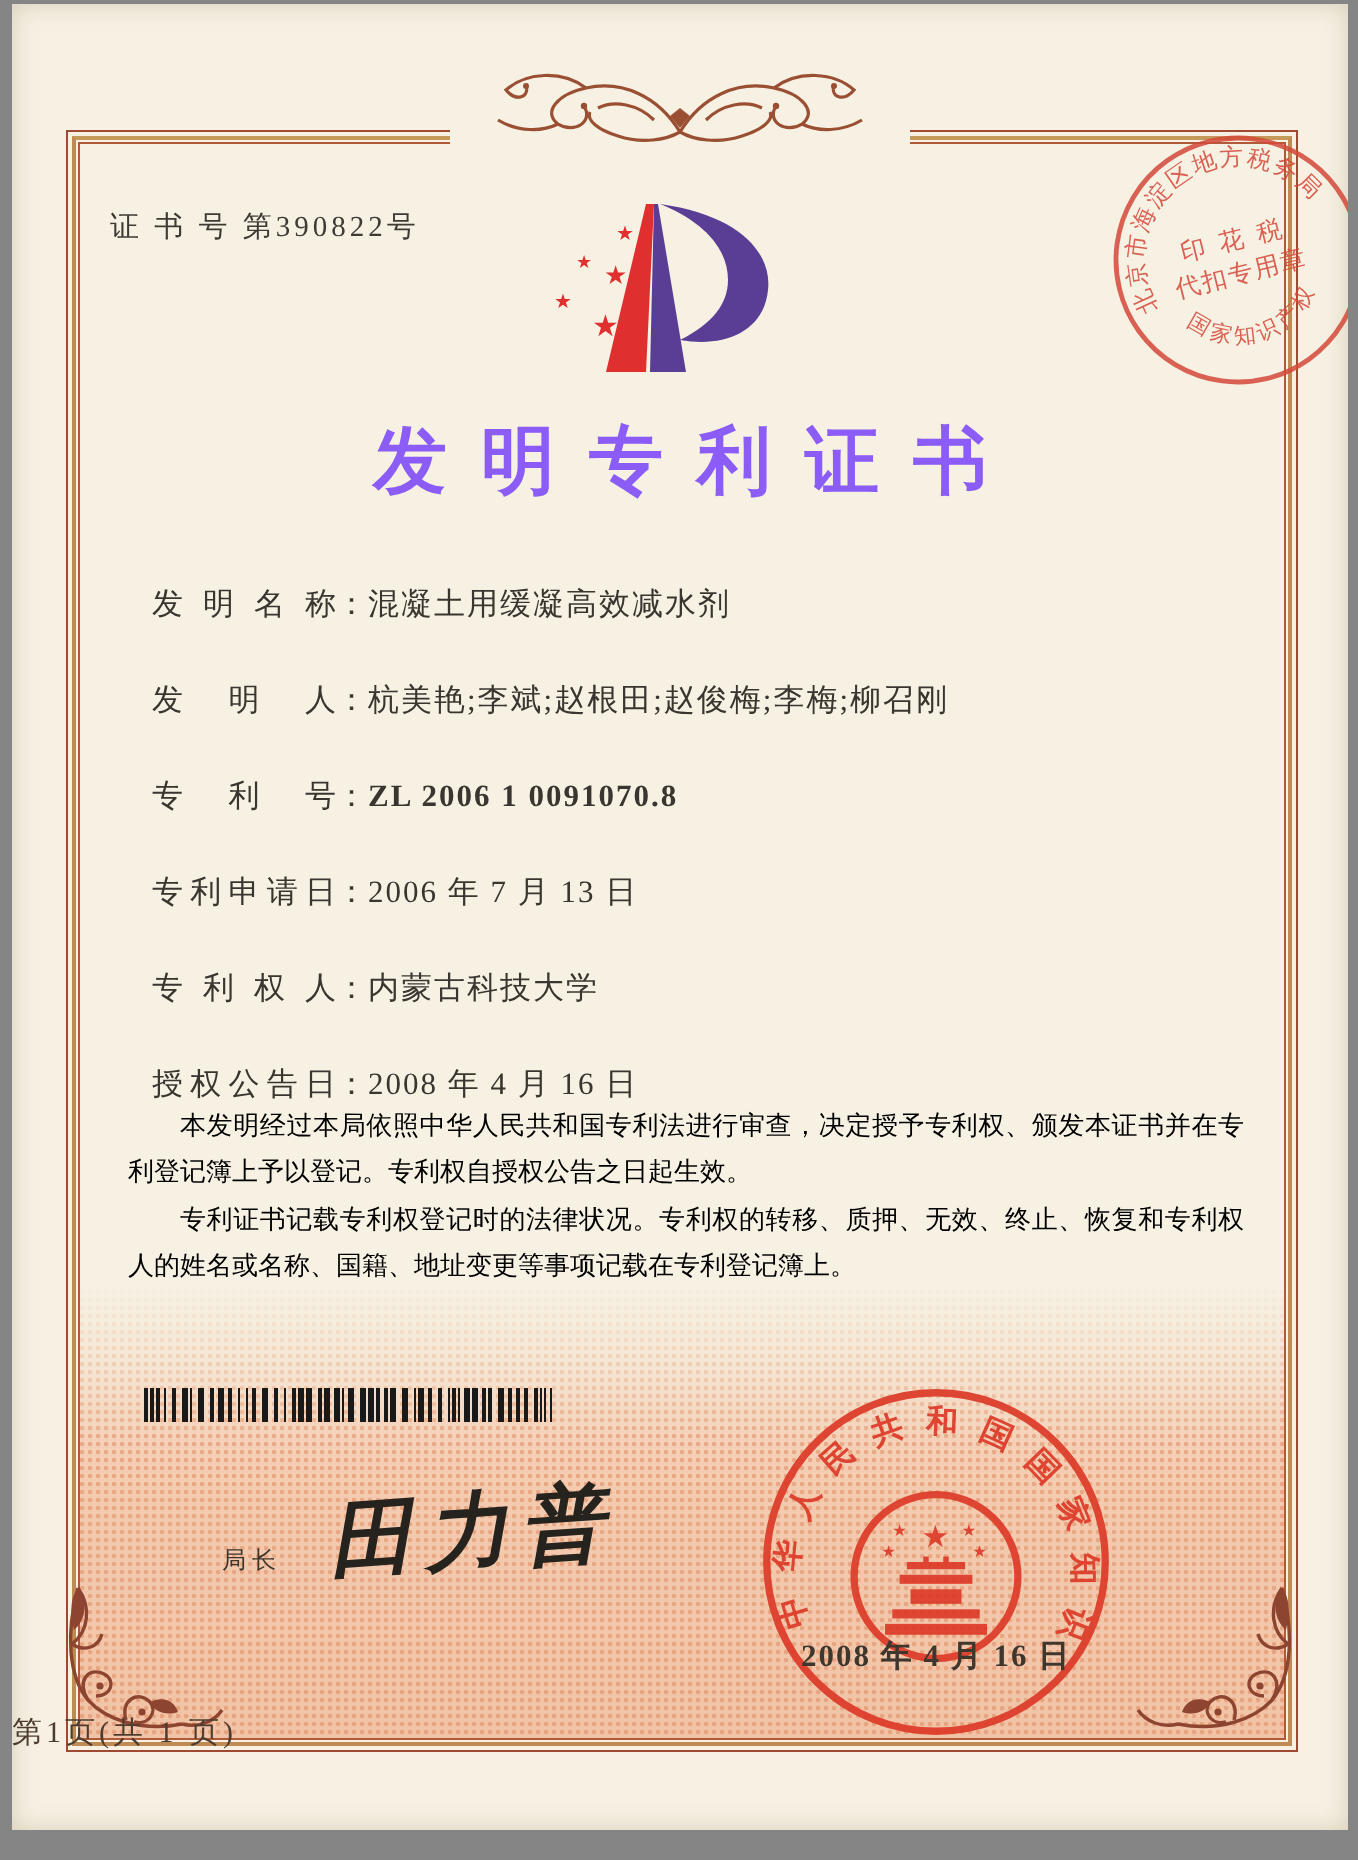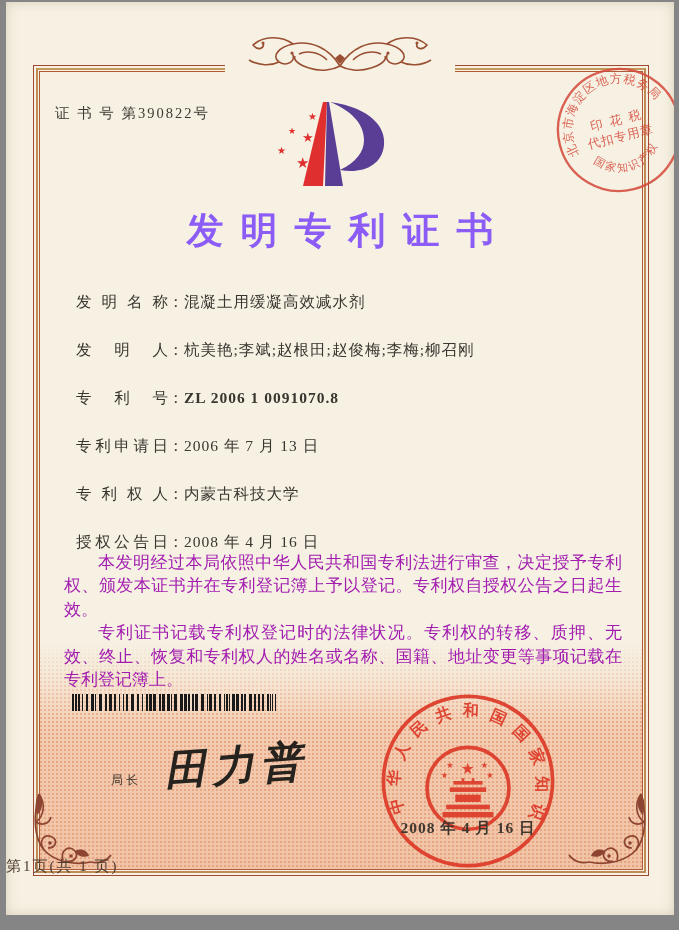--- a/index.html
+++ b/index.html
@@ -51,21 +51,21 @@
   .fields{position:absolute;left:70px;top:280px;width:540px;}
   .field-row{position:absolute;left:0;height:22px;white-space:nowrap;font-size:15.5px;color:#3a352f;}
   .field-row .lbl{
     display:inline-block;width:92px;text-align:justify;text-align-last:justify;
     vertical-align:top;
   }
   .field-row .col{display:inline-block;width:16px;}
   .field-row .val{letter-spacing:1px;text-align:center;}
   .legal{
     position:absolute;left:58px;top:549px;width:558px;
-    font-size:17px;line-height:23.4px;color:#a21caf;
+    font-size:13px;line-height:23.4px;color:#000000;
     text-align:justify;
   }
   .legal p{margin:0;text-indent:2em;}
   .barcode{
     position:absolute;left:66px;top:692px;width:336px;height:17px;
     display:flex;align-items:stretch;
   }
   .barcode span{display:inline-block;height:100%;background:#191919;flex:none;}
   .sig-title{position:absolute;left:105px;top:770px;font-size:12px;color:#3c352d;letter-spacing:3px;}
   .sig-name{

